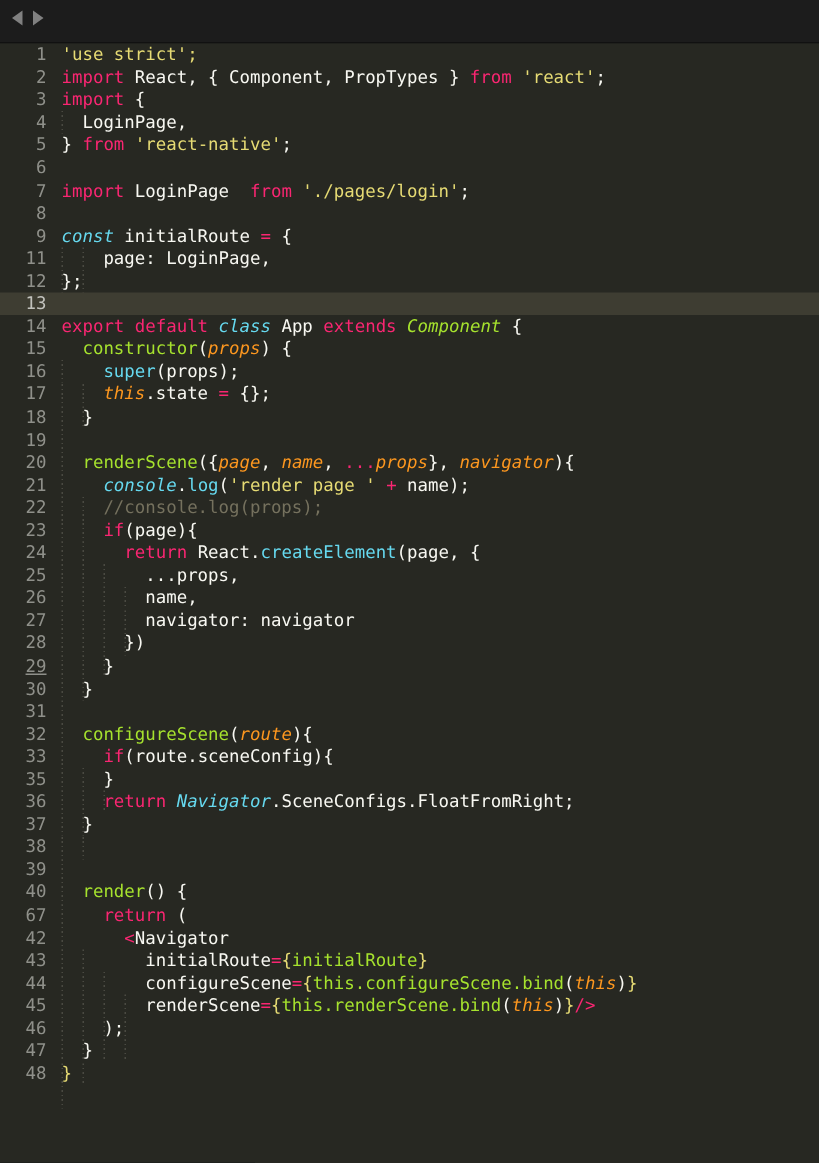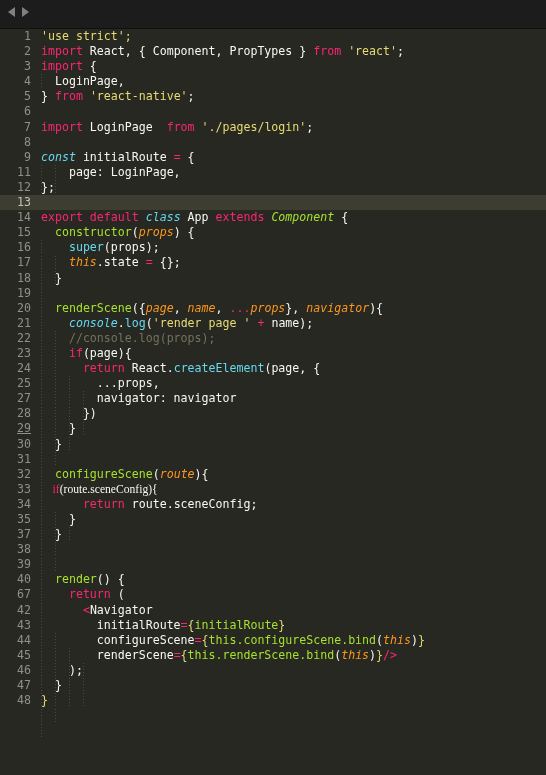--- a/index.html
+++ b/index.html
@@ -271,29 +271,30 @@
         <div class="code-line"><div class="gutter" style="background: transparent;">16</div><div class="line-body" style="background: transparent;"><span class="t-plain">    </span><span class="t-blue">super</span><span class="t-plain">(props);</span></div></div>
         <div class="code-line"><div class="gutter" style="background: transparent;">17</div><div class="line-body" style="background: transparent;"><span class="t-plain">    </span><span class="t-param">this</span><span class="t-plain">.state </span><span class="t-op">=</span><span class="t-plain"> {};</span></div></div>
         <div class="code-line"><div class="gutter" style="background: transparent;">18</div><div class="line-body" style="background: transparent;"><span class="t-plain">  }</span></div></div>
         <div class="code-line"><div class="gutter" style="background: transparent;">19</div><div class="line-body" style="background: transparent;">&nbsp;</div></div>
         <div class="code-line"><div class="gutter" style="background: transparent;">20</div><div class="line-body" style="background: transparent;"><span class="t-plain">  </span><span class="t-fn">renderScene</span><span class="t-plain">({</span><span class="t-param">page</span><span class="t-plain">, </span><span class="t-param">name</span><span class="t-plain">, </span><span class="t-op">...</span><span class="t-param">props</span><span class="t-plain">}, </span><span class="t-param">navigator</span><span class="t-plain">){</span></div></div>
         <div class="code-line"><div class="gutter" style="background: transparent;">21</div><div class="line-body" style="background: transparent;"><span class="t-plain">    </span><span class="t-kw2">console</span><span class="t-plain">.</span><span class="t-blue">log</span><span class="t-plain">(</span><span class="t-str">'render page '</span><span class="t-plain"> </span><span class="t-op">+</span><span class="t-plain"> name);</span></div></div>
         <div class="code-line"><div class="gutter" style="background: transparent;">22</div><div class="line-body" style="background: transparent;"><span class="t-comment">    //console.log(props);</span></div></div>
         <div class="code-line"><div class="gutter" style="background: transparent;">23</div><div class="line-body" style="background: transparent;"><span class="t-plain">    </span><span class="t-kw">if</span><span class="t-plain">(page){</span></div></div>
         <div class="code-line"><div class="gutter" style="background: transparent;">24</div><div class="line-body" style="background: transparent;"><span class="t-plain">      </span><span class="t-kw">return</span><span class="t-plain"> React.</span><span class="t-blue">createElement</span><span class="t-plain">(page, {</span></div></div>
         <div class="code-line"><div class="gutter" style="background: transparent;">25</div><div class="line-body" style="background: transparent;"><span class="t-plain">        ...props,</span></div></div>
+        <div class="code-line"><div class="gutter" style="background: transparent;">26</div><div class="line-body" style="background: transparent;"><span class="t-plain">        name,</span></div></div>
         <div class="code-line"><div class="gutter" style="background: transparent;">27</div><div class="line-body" style="background: transparent;"><span class="t-plain">        navigator: navigator</span></div></div>
         <div class="code-line"><div class="gutter" style="background: transparent;">28</div><div class="line-body" style="background: transparent;"><span class="t-plain">      })</span></div></div>
         <div class="code-line"><div class="gutter" style="background: transparent; text-decoration: underline;">29</div><div class="line-body" style="background: transparent;"><span class="t-plain">    }</span></div></div>
         <div class="code-line"><div class="gutter" style="background: transparent;">30</div><div class="line-body" style="background: transparent;"><span class="t-plain">  }</span></div></div>
         <div class="code-line"><div class="gutter" style="background: transparent;">31</div><div class="line-body" style="background: transparent;">&nbsp;</div></div>
         <div class="code-line"><div class="gutter" style="background: transparent;">32</div><div class="line-body" style="background: transparent;"><span class="t-plain">  </span><span class="t-fn">configureScene</span><span class="t-plain">(</span><span class="t-param">route</span><span class="t-plain">){</span></div></div>
-        <div class="code-line"><div class="gutter" style="background: transparent;">33</div><div class="line-body" style="background: transparent; font-family: Liberation Serif, serif;"><span class="t-plain">    </span><span class="t-kw">if</span><span class="t-plain">(route.sceneConfig){</span></div></div>
-        <div class="code-line"><div class="gutter" style="background: transparent;">34</div><div class="line-body" style="background: transparent;"><span class="t-plain">      </span><span class="t-kw">return</span><span class="t-plain"> route.sceneConfig;</span></div></div>
+        <div class="code-line"><div class="gutter" style="background: transparent;">33</div><div class="line-body" style="background: transparent;"><span class="t-plain">    </span><span class="t-kw">if</span><span class="t-plain">(route.sceneConfig){</span></div></div>
         <div class="code-line"><div class="gutter" style="background: transparent;">35</div><div class="line-body" style="background: transparent;"><span class="t-plain">    }</span></div></div>
+        <div class="code-line"><div class="gutter" style="background: transparent;">36</div><div class="line-body" style="background: transparent;"><span class="t-plain">    </span><span class="t-kw">return</span><span class="t-plain"> </span><span class="t-kw2">Navigator</span><span class="t-plain">.SceneConfigs.FloatFromRight;</span></div></div>
         <div class="code-line"><div class="gutter" style="background: transparent;">37</div><div class="line-body" style="background: transparent;"><span class="t-plain">  }</span></div></div>
         <div class="code-line"><div class="gutter" style="background: transparent;">38</div><div class="line-body" style="background: transparent;">&nbsp;</div></div>
         <div class="code-line"><div class="gutter" style="background: transparent;">39</div><div class="line-body" style="background: transparent;">&nbsp;</div></div>
         <div class="code-line"><div class="gutter" style="background: transparent;">40</div><div class="line-body" style="background: transparent;"><span class="t-plain">  </span><span class="t-fn">render</span><span class="t-plain">() {</span></div></div>
         <div class="code-line"><div class="gutter" style="background: transparent;">67</div><div class="line-body" style="background: transparent;"><span class="t-plain">    </span><span class="t-kw">return</span><span class="t-plain"> (</span></div></div>
         <div class="code-line"><div class="gutter" style="background: transparent;">42</div><div class="line-body" style="background: transparent;"><span class="t-plain">      </span><span class="t-op">&lt;</span><span class="t-plain">Navigator</span></div></div>
         <div class="code-line"><div class="gutter" style="background: transparent;">43</div><div class="line-body" style="background: transparent;"><span class="t-plain">        initialRoute</span><span class="t-op">=</span><span class="t-brace">{</span><span class="t-fn">initialRoute</span><span class="t-brace">}</span></div></div>
         <div class="code-line"><div class="gutter" style="background: transparent;">44</div><div class="line-body" style="background: transparent;"><span class="t-plain">        configureScene</span><span class="t-op">=</span><span class="t-brace">{</span><span class="t-fn">this.configureScene.bind</span><span class="t-plain">(</span><span class="t-param">this</span><span class="t-plain">)</span><span class="t-brace">}</span></div></div>
         <div class="code-line"><div class="gutter" style="background: transparent;">45</div><div class="line-body" style="background: transparent;"><span class="t-plain">        renderScene</span><span class="t-op">=</span><span class="t-brace">{</span><span class="t-fn">this.renderScene.bind</span><span class="t-plain">(</span><span class="t-param">this</span><span class="t-plain">)</span><span class="t-brace">}</span><span class="t-op">/&gt;</span></div></div>
         <div class="code-line"><div class="gutter" style="background: transparent;">46</div><div class="line-body" style="background: transparent;"><span class="t-plain">    );</span></div></div>

